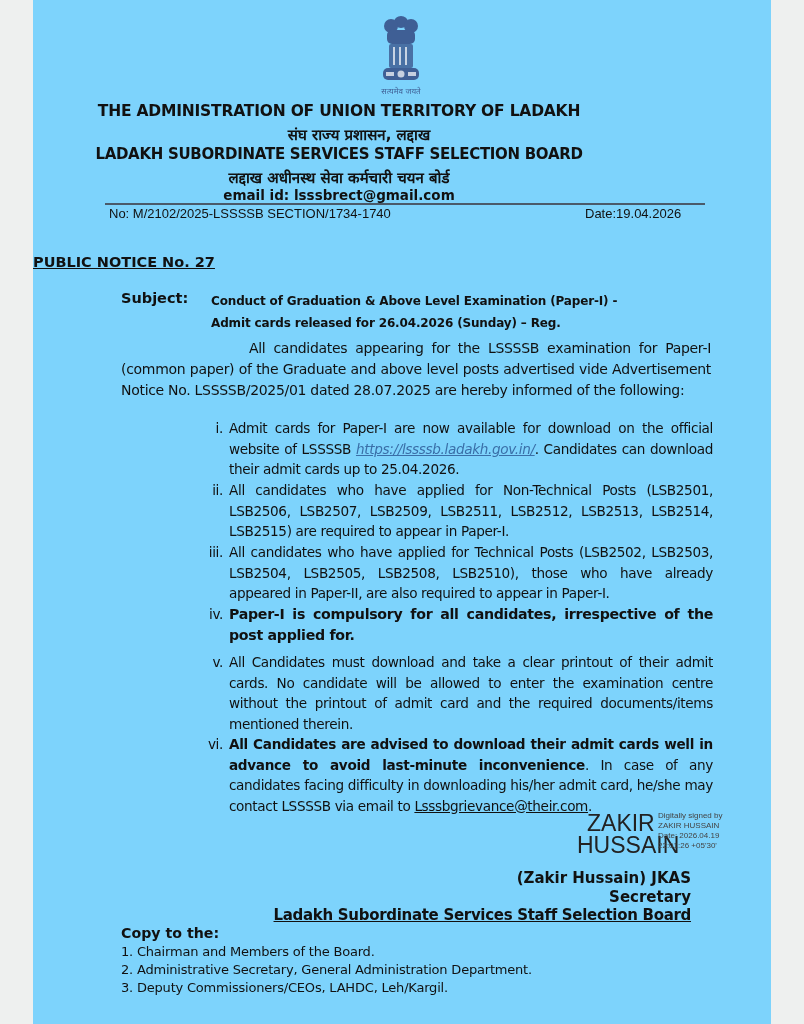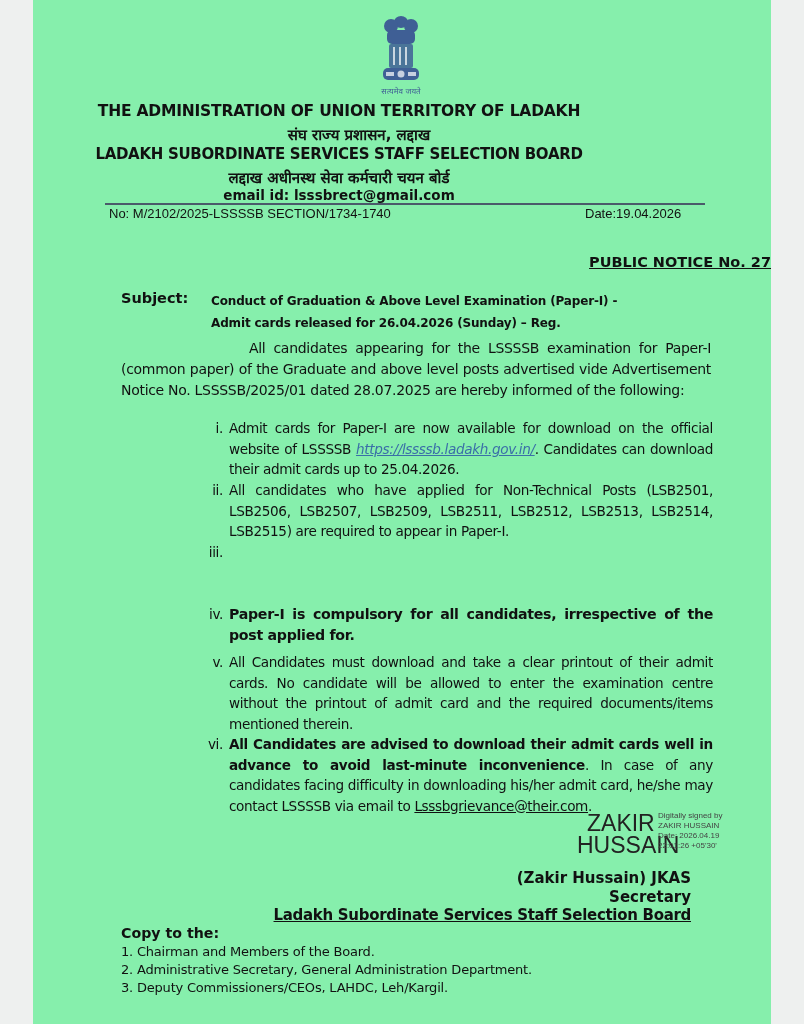--- a/index.html
+++ b/index.html
@@ -4,34 +4,34 @@
 <style>
   html, body { margin:0; padding:0; }
   body {
     width:804px; height:1024px; overflow:hidden;
     background:#eef0ef;
     font-family:"DejaVu Sans", sans-serif;
     color:#111;
   }
   .page {
     position:absolute; left:33px; top:0; width:738px; height:1024px;
-    background:#86efac;
+    background:#7dd3fc;
   }
   .abs { position:absolute; }
   .emblem { left:340px; top:12px; width:56px; height:86px; }
   .hdr { left:0; width:612px; text-align:center; font-weight:bold; white-space:nowrap; }
   .h1 { top:102px; font-size:15.5px; letter-spacing:-0.2px; }
   .h2 { top:124px; font-size:15px;margin-left:20px; }
   .h3 { top:145px; font-size:15px; letter-spacing:-0.3px; }
   .h4 { top:167px; font-size:15px; }
   .h5 { top:187px; font-size:13.5px; }
   .rule { left:72px; top:203px; width:600px; height:0; border-top:2px solid #4a5a6a; }
   .refno { left:76px; top:206px; font-family:"Liberation Sans", sans-serif; font-size:13px; }
   .refdate { left:552px; top:206px; font-family:"Liberation Sans", sans-serif; font-size:13px; }
-  .notice-title { left:0; width:738px; top:254px; text-align:right; font-weight:bold; font-size:14.5px; text-decoration:underline; }
+  .notice-title { left:0; width:738px; top:254px; text-align:left; font-weight:bold; font-size:14.5px; text-decoration:underline; }
   .subj-label { left:88px; top:290px; font-weight:bold; font-size:14.5px; }
   .subj-text { left:178px; top:290px; width:520px; font-weight:bold; font-size:12px; line-height:22px; letter-spacing:-0.15px; }
   .para { left:88px; top:338px; width:590px; font-size:14px; line-height:21px; text-align:justify; letter-spacing:-0.3px; }
   .para .indent { display:inline-block; width:128px; }
   .list { left:150px; width:530px; font-size:13.6px; line-height:20.5px; letter-spacing:-0.35px; }
   .list .num { position:absolute; left:0; width:40px; text-align:right; }
   .list .txt { position:absolute; left:46px; width:484px; text-align:justify; }
   .b { font-weight:bold; letter-spacing:-0.3px; }
   .link { color:#3a6fa8; font-style:italic; text-decoration:underline; }
   .mail { text-decoration:underline; }
@@ -91,20 +91,21 @@
     <span class="txt"><span>Admit cards for Paper-I are now available for download on the official website of LSSSSB </span><a class="link">https://lssssb.ladakh.gov.in/</a><span>. Candidates can download their admit cards up to 25.04.2026.</span></span>
   </div>
 
   <div class="abs list" style="top:480px; height:64px;">
     <span class="num">ii.</span>
     <span class="txt">All candidates who have applied for Non-Technical Posts (LSB2501, LSB2506, LSB2507, LSB2509, LSB2511, LSB2512, LSB2513, LSB2514, LSB2515) are required to appear in Paper-I.</span>
   </div>
 
   <div class="abs list" style="top:542px; height:64px;">
     <span class="num">iii.</span>
+    <span class="txt">All candidates who have applied for Technical Posts (LSB2502, LSB2503, LSB2504, LSB2505, LSB2508, LSB2510), those who have already appeared in Paper-II, are also required to appear in Paper-I.</span>
   </div>
 
   <div class="abs list" style="top:604px; height:44px;">
     <span class="num">iv.</span>
     <span class="txt b" style="font-size:14.2px; line-height:21px;">Paper-I is compulsory for all candidates, irrespective of the post applied for.</span>
   </div>
 
   <div class="abs list" style="top:652px; height:84px;">
     <span class="num">v.</span>
     <span class="txt">All Candidates must download and take a clear printout of their admit cards. No candidate will be allowed to enter the examination centre without the printout of admit card and the required documents/items mentioned therein.</span>

